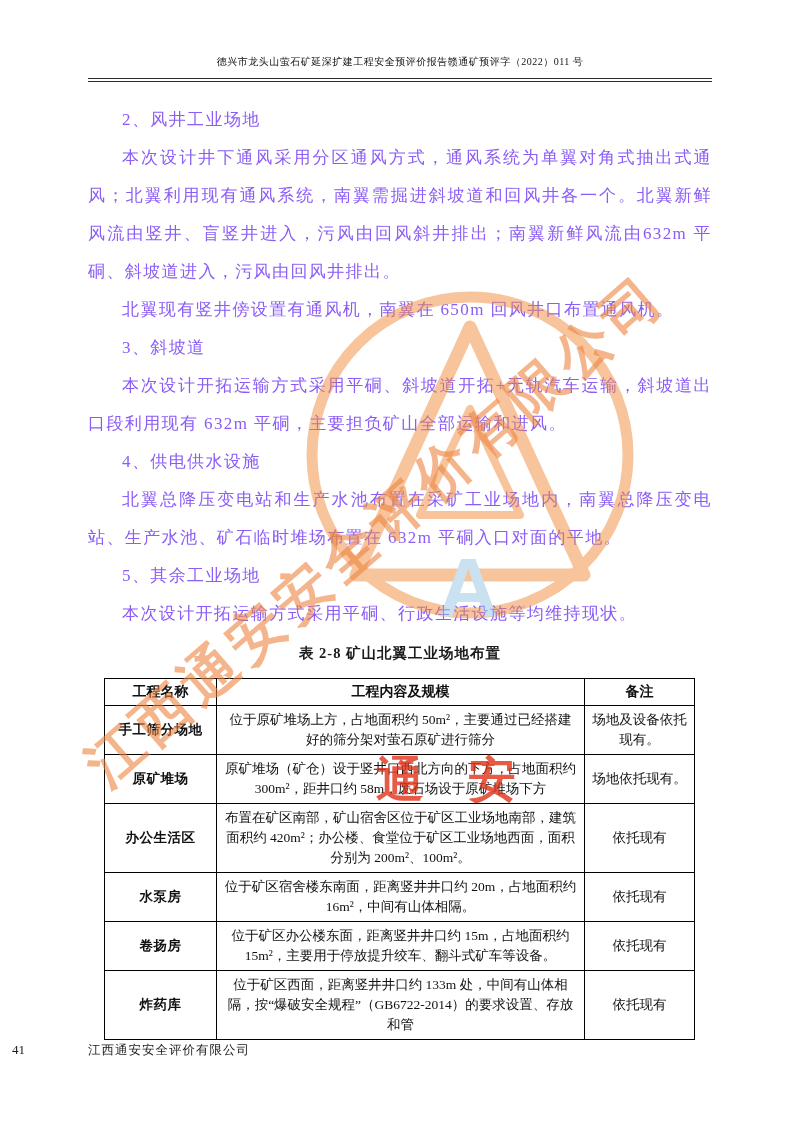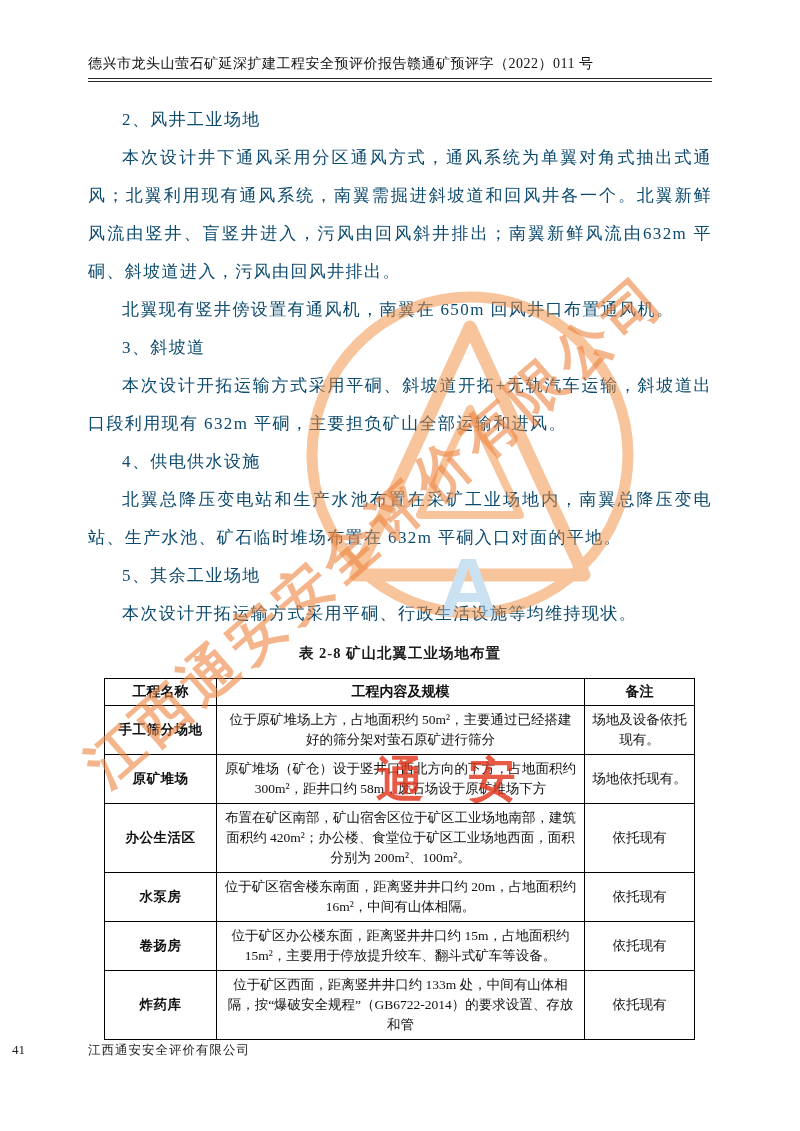--- a/index.html
+++ b/index.html
@@ -6,33 +6,33 @@
   html,body { background:#e9e9e9; }
   .page {
     position:relative; width:800px; height:1131px; margin:0 auto;
     background:#ffffff; outline:1px solid #cfcfcf; overflow:hidden;
     font-family:"Liberation Serif","DejaVu Serif",serif; color:#1c1c1c;
   }
 
   
   .header {
     position:absolute; top:55px; left:88px; width:624px;
-    display:flex; justify-content:flex-start;
-    font-size:14px; letter-spacing:.5px; color:#111;
+    display:flex; justify-content:center;
+    font-size:10px; letter-spacing:.5px; color:#111;
   }
   .header-rule {
     position:absolute; top:78px; left:88px; width:624px; height:4px;
     border-top:1.6px solid #2b2b2b; border-bottom:1px solid #2b2b2b;
   }
 
   
   .body { position:absolute; top:101px; left:88px; width:624px; z-index:1; }
   .body p {
     font-size:17px; line-height:38px; letter-spacing:1.4px;
-    text-align:justify; text-indent:2em; color:#0c4a6e;
+    text-align:justify; text-indent:2em; color:#8b5cf6;
   }
 
   
   .tbl-caption {
     margin:9px 0 14px; text-align:center; font-weight:700;
     font-size:14.5px; letter-spacing:1px; line-height:22px;
   }
   table { margin-left:16px; width:590px; border-collapse:collapse; table-layout:fixed; }
   th, td { border:1px solid #000; font-size:13.5px; line-height:20px; padding:4px 6px; color:#111; }
   th { font-weight:700; text-align:center; font-size:14px; padding:3px 4px; }

